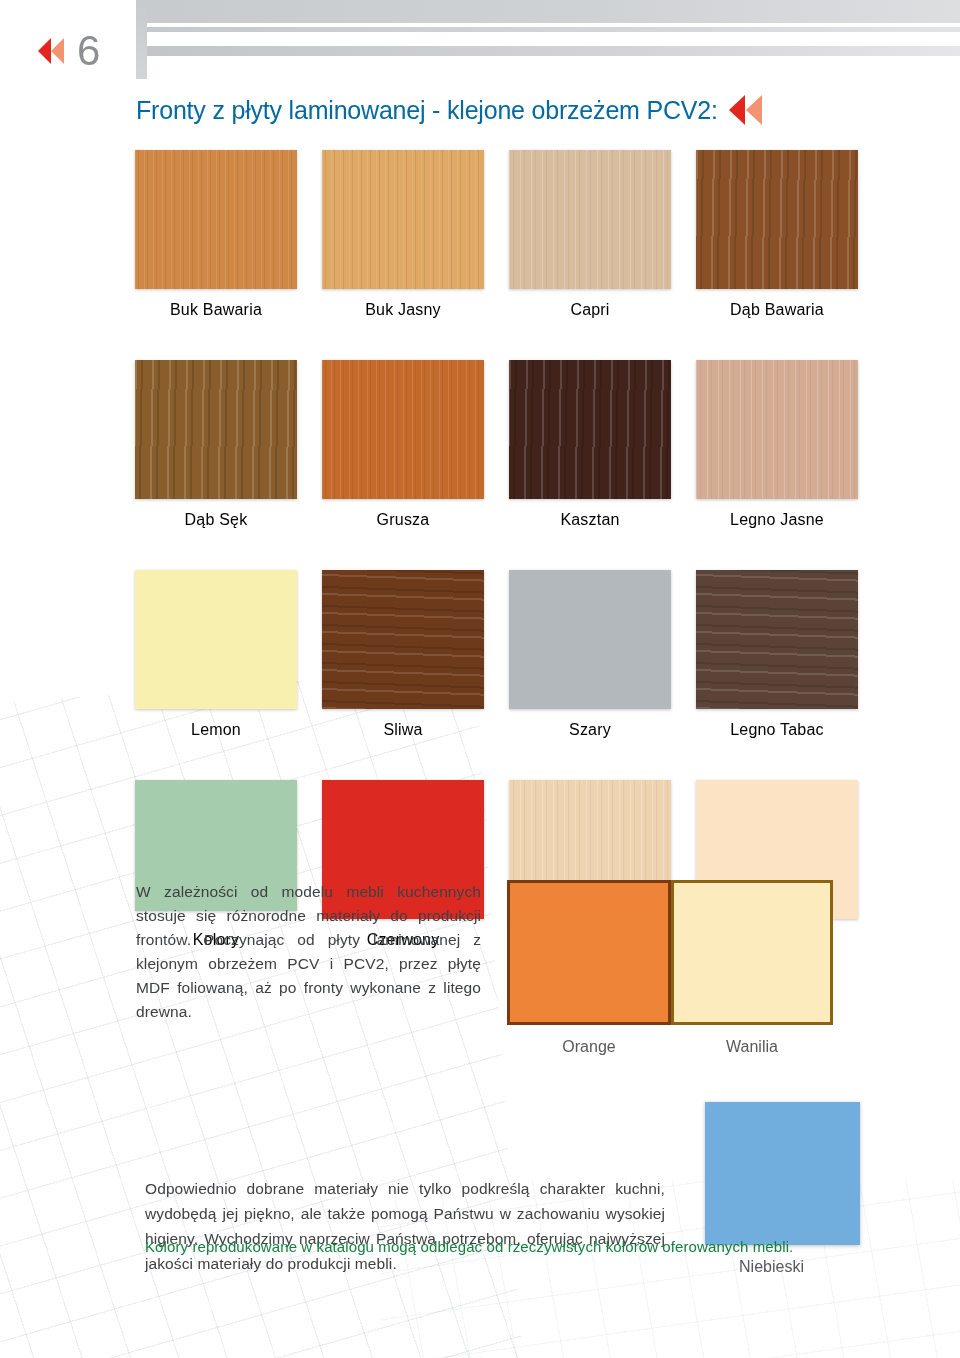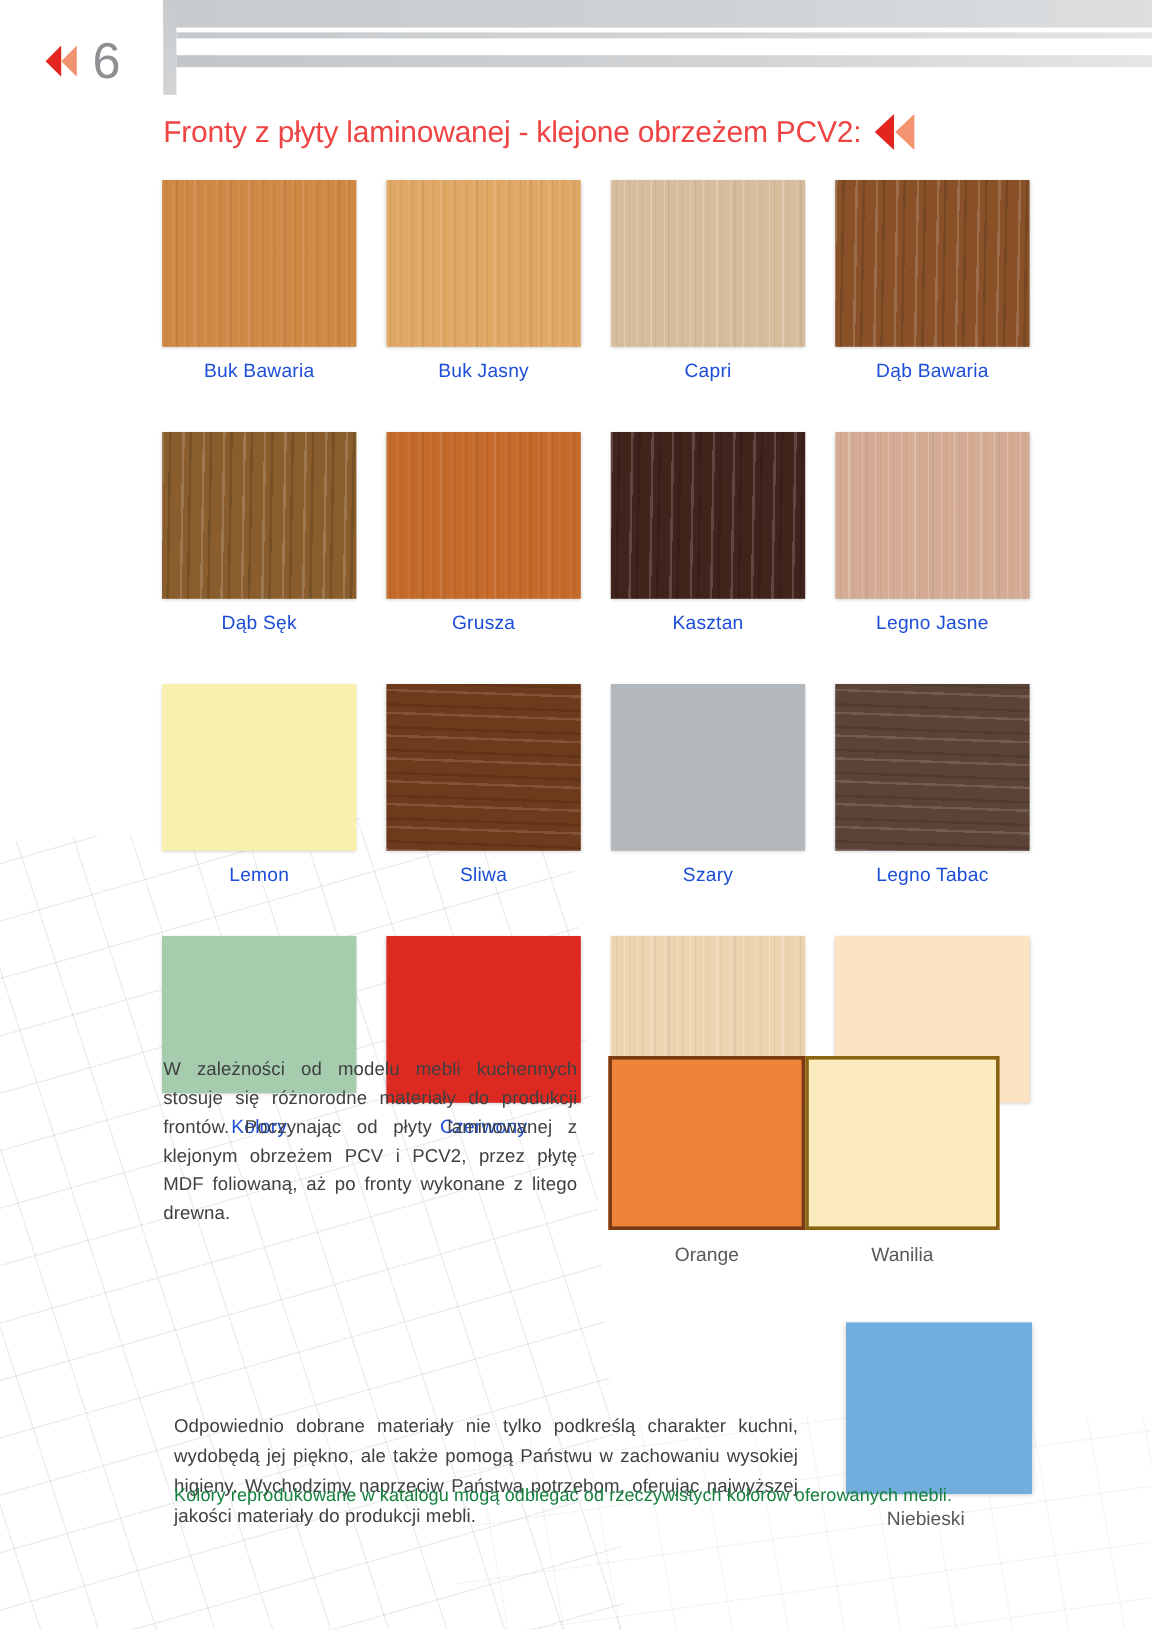--- a/index.html
+++ b/index.html
@@ -64,37 +64,37 @@
   .rule-thin2{
     position:absolute;left:147px;top:46px;width:813px;height:10px;
     background:linear-gradient(90deg,#c3c6c8 0%,#d2d4d6 60%,#e4e6e8 100%);
   }
 
   .title-row{
     position:absolute;left:136px;top:95px;width:824px;
     display:flex;align-items:center;
   }
   .title-text{
-    font-size:25px;color:#ef4444;font-weight:400;
+    font-size:25px;color:#0369a1;font-weight:400;
     white-space:nowrap;letter-spacing:-.2px;
   }
   .title-chev{margin-left:8px;display:flex;align-items:center;}
 
   
   .grid{position:absolute;left:135px;top:150px;width:712px;z-index:2;}
   .grid-row{display:flex;gap:25px;margin-bottom:41px;}
   .cell{width:162px;}
   .swatch{
     width:162px;height:139px;
     box-shadow:0 1px 3px rgba(0,0,0,.22);
     position:relative;
   }
   .cap{
     text-align:center;
-    font-size:16px;color:#1d4ed8;
+    font-size:16px;color:#000000;
     margin-top:12px;
     letter-spacing:.2px;
   }
 
   
   .grain-v::after{
     content:"";position:absolute;inset:0;
     background-image:repeating-linear-gradient(90deg,
       rgba(255,255,255,.11) 0 1px, rgba(0,0,0,0) 1px 3px,
       rgba(0,0,0,.07) 3px 4px, rgba(0,0,0,0) 4px 9px);

